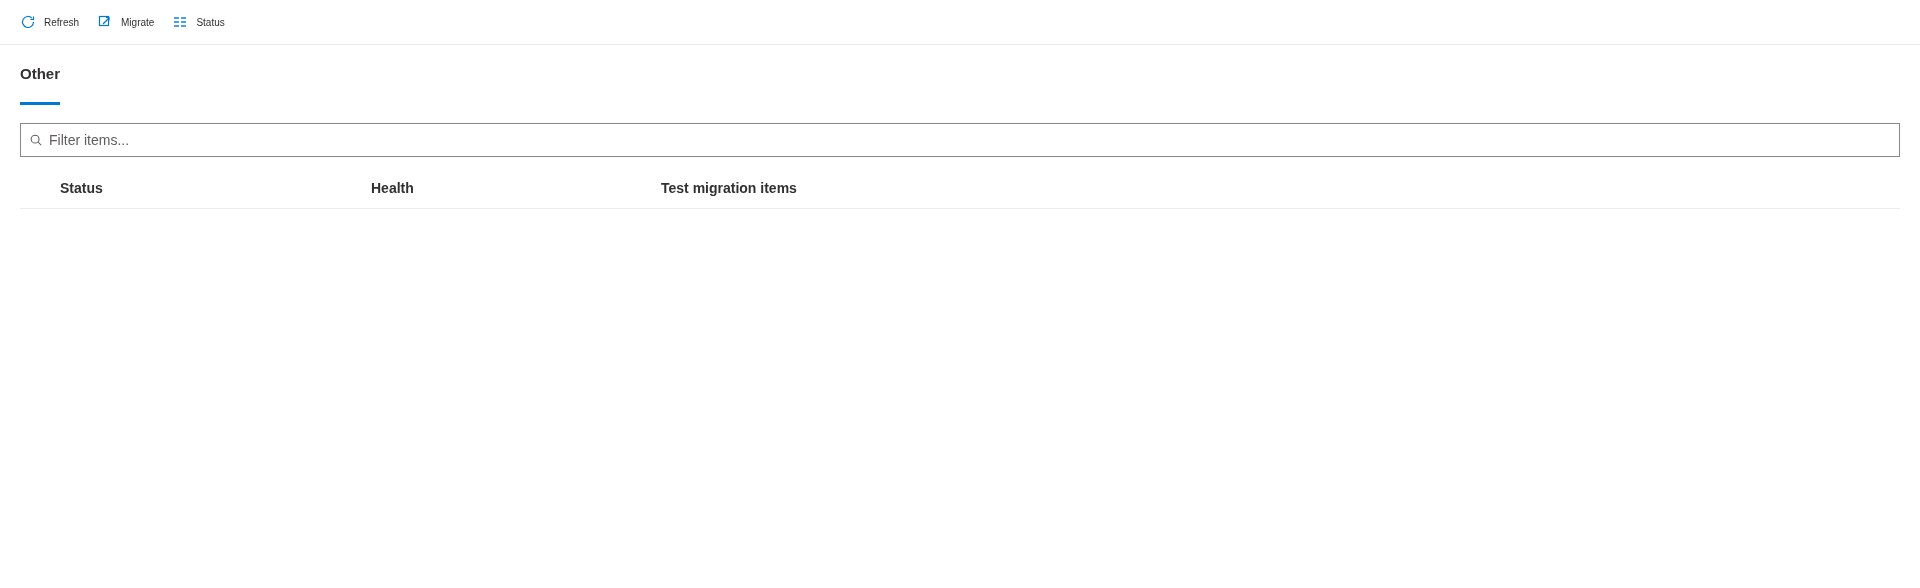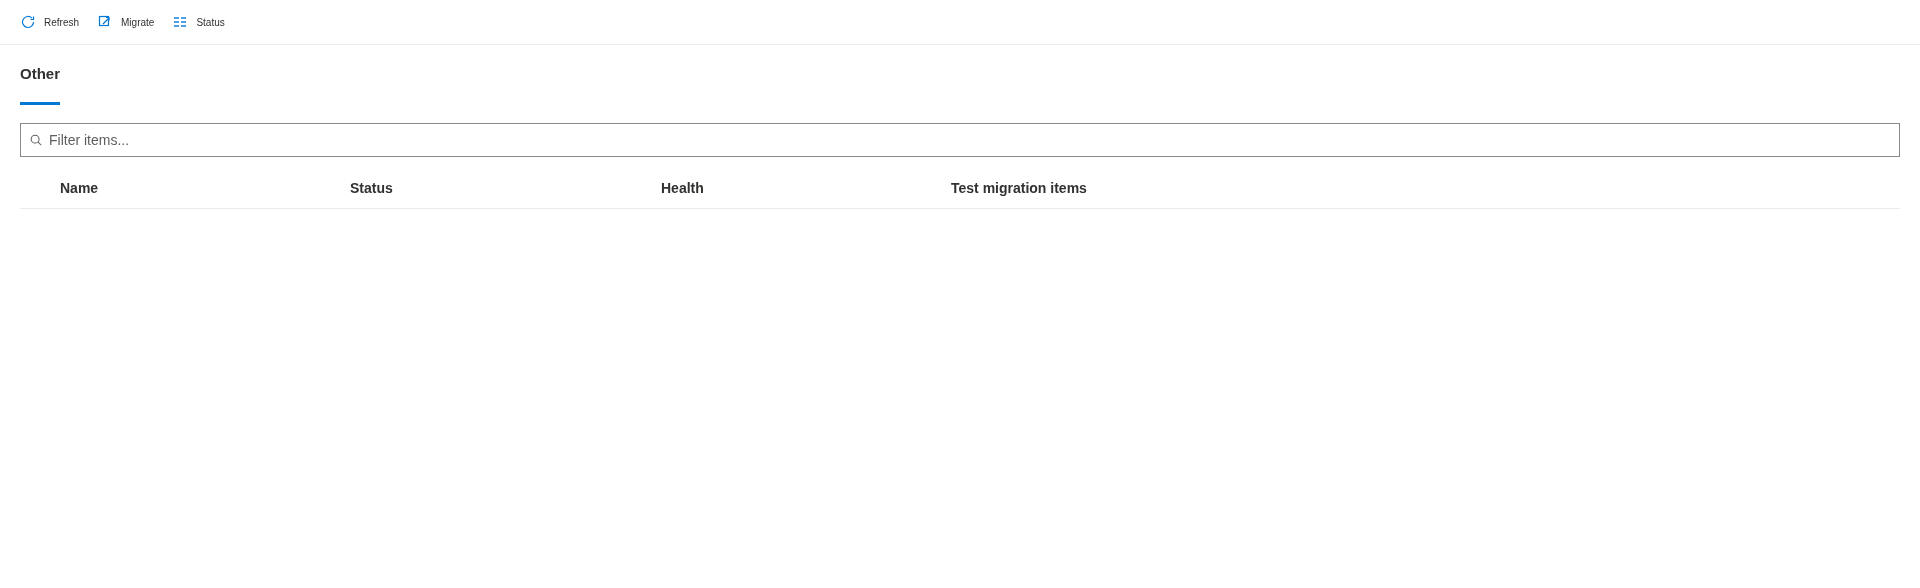--- a/index.html
+++ b/index.html
@@ -165,21 +165,20 @@
           <circle cx="7" cy="7" r="4.5"></circle>
           <line x1="10.5" y1="10.5" x2="14" y2="14"></line>
         </svg>
       </span>
       <input type="text" placeholder="Filter items..." style="">
     </div>
   </div>
 
   <div class="table">
     <div class="table-header">
-      <div class="col-name">Name</div>
       <div class="col-status">Status</div>
       <div class="col-health">Health</div>
       <div class="col-test">Test migration items</div>
       <div class="col-actions"></div>
     </div>
 
   </div>
 
 </div>
 

